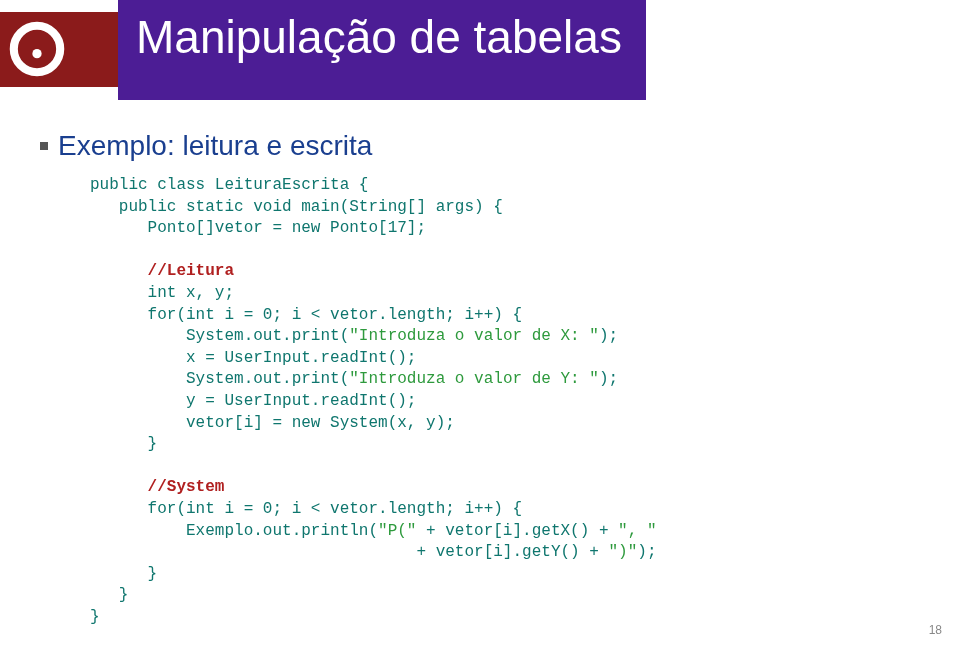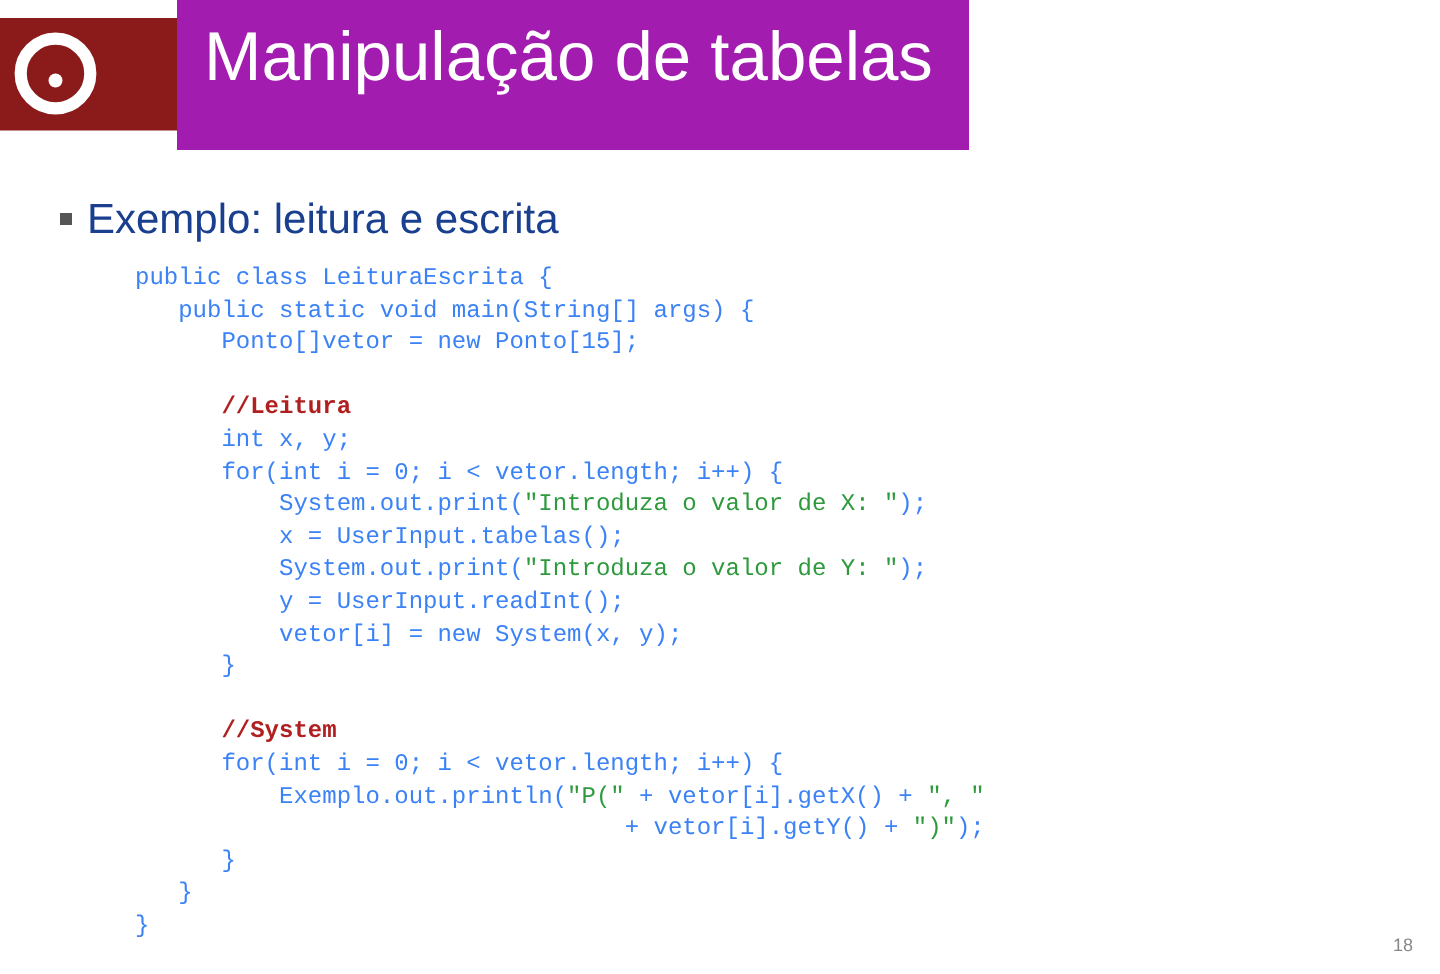--- a/index.html
+++ b/index.html
@@ -25,21 +25,21 @@
     left: 8px;
     top: 8px;
     width: 58px;
     height: 58px;
   }
   .title-block {
     position: absolute;
     left: 118px;
     top: 0;
     height: 100px;
-    background: #a21caf;
+    background: #4c1d95;
     padding: 12px 24px 12px 18px;
     box-sizing: border-box;
   }
   .title-text {
     color: #ffffff;
     font-size: 46px;
     line-height: 1.1;
     white-space: nowrap;
   }
   .bullet-row {
@@ -63,21 +63,21 @@
   .code-block {
     position: absolute;
     left: 90px;
     top: 175px;
     font-family: "Courier New", monospace;
     font-size: 16px;
     line-height: 1.35;
     white-space: pre;
     color: #1a3f8f;
   }
-  .kw-blue   { color: #3b82f6; }
+  .kw-blue   { color: #0f766e; }
   .kw-red    { color: #b02020; font-weight: bold; margin-top: 44px; }
   .kw-green  { color: #2e9a3d; }
   .page-num {
     position: absolute;
     right: 18px;
     bottom: 12px;
     font-size: 12px;
     color: #888;
   }
 </style>
@@ -94,27 +94,27 @@
   <span class="title-text">Manipulação de tabelas</span>
 </div>
 
 <div class="bullet-row">
   <div class="bullet-square"></div>
   <div class="bullet-text">Exemplo: leitura e escrita</div>
 </div>
 
 <div class="code-block"><span class="kw-blue">public class LeituraEscrita {</span>
 <span class="kw-blue">   public static void main(String[] args) {</span>
-<span class="kw-blue">      Ponto[]vetor = new Ponto[15];</span>
+<span class="kw-blue">      Ponto[]vetor = new Ponto[17];</span>
 
 <span class="kw-blue">      </span><span class="kw-red">//Leitura</span>
 <span class="kw-blue">      int x, y;</span>
 <span class="kw-blue">      for(int i = 0; i &lt; vetor.length; i++) {</span>
 <span class="kw-blue">          System.out.print(</span><span class="kw-green">"Introduza o valor de X: "</span><span class="kw-blue">);</span>
-<span class="kw-blue">          x = UserInput.tabelas();</span>
+<span class="kw-blue">          x = UserInput.readInt();</span>
 <span class="kw-blue">          System.out.print(</span><span class="kw-green">"Introduza o valor de Y: "</span><span class="kw-blue">);</span>
 <span class="kw-blue">          y = UserInput.readInt();</span>
 <span class="kw-blue">          vetor[i] = new System(x, y);</span>
 <span class="kw-blue">      }</span>
 
 <span class="kw-blue">      </span><span class="kw-red">//System</span>
 <span class="kw-blue">      for(int i = 0; i &lt; vetor.length; i++) {</span>
 <span class="kw-blue">          Exemplo.out.println(</span><span class="kw-green">"P("</span><span class="kw-blue"> + vetor[i].getX() + </span><span class="kw-green">", "</span>
 <span class="kw-blue">                                  + vetor[i].getY() + </span><span class="kw-green">")"</span><span class="kw-blue">);</span>
 <span class="kw-blue">      }</span>

